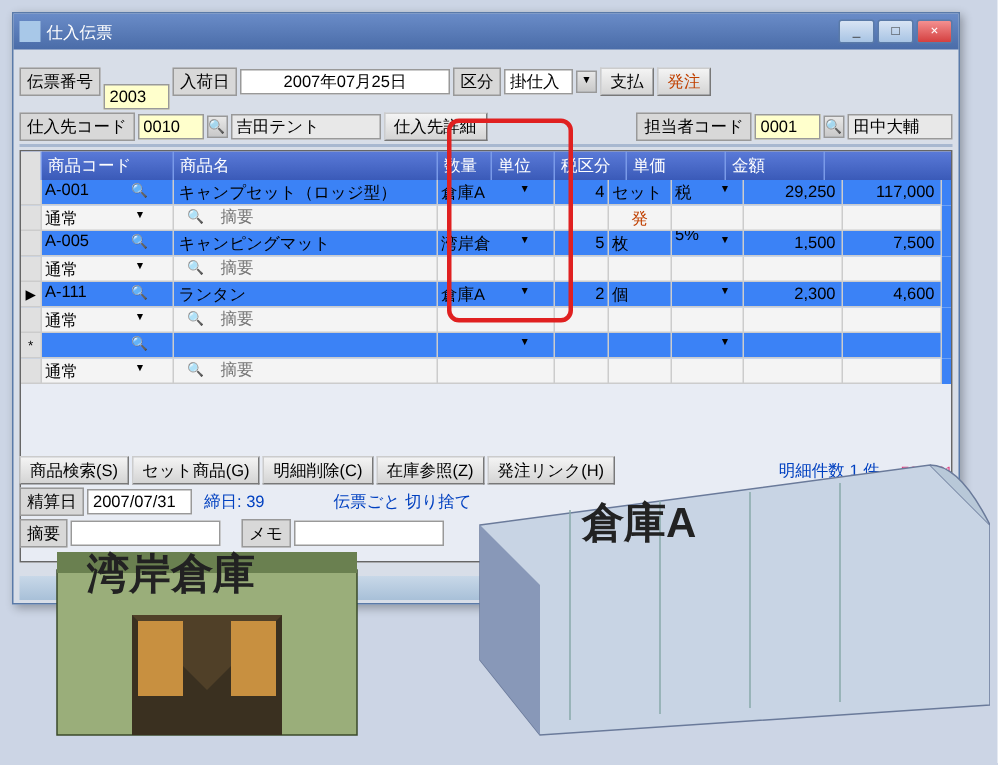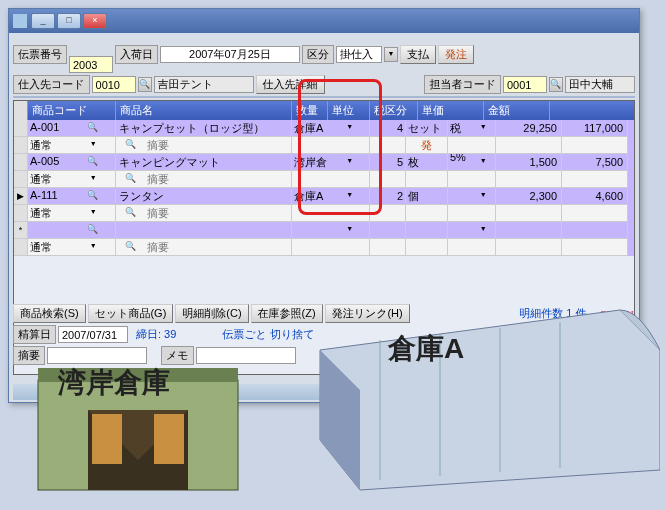--- a/index.html
+++ b/index.html
@@ -15,21 +15,21 @@
 .row{display:flex;align-items:center;gap:2px;margin-bottom:2px}
 .lbl{background:#d8d8d8;border:1px solid #999;padding:1px 4px;white-space:nowrap}
 .fld{background:#fff;border:1px solid #999;padding:1px 3px;height:17px}
 .fld.y{background:#ffffcc}
 .fld.g{background:#e8e8e8}
 .btn{background:linear-gradient(#f4f4f4,#d4d4d4);border:1px outset #ccc;padding:1px 6px;cursor:pointer}
 .sep{height:2px;background:#a8b8d0;margin:2px 0}
 .grid{border:1px solid #666;background:#fff;margin-top:2px}
 .ghead{display:flex;background:linear-gradient(#5a7ad8,#3a5ab8);color:#fff}
 .ghead>div{border-right:1px solid #7a9ae8;padding:2px 4px;}
-.grow{display:flex;background:#c4b5fd}
+.grow{display:flex;background:#3b82f6}
 .grow>div{border-right:1px solid #ccc;border-bottom:1px solid #ccc;padding:0;height:17px;display:flex;align-items:center}
 .grow.sub>div{background:#f4f4f4}
 .c0{width:14px;background:#e0e0e0!important;justify-content:center;font-size:9px}
 .c1{width:88px}
 .c2{width:176px}
 .c3{width:78px}
 .c4{width:36px;justify-content:flex-end;padding-right:2px!important}
 .c5{width:42px}
 .c6{width:48px}
 .c7{width:66px;justify-content:flex-end;padding-right:4px!important}
@@ -45,20 +45,21 @@
 .img-overlay{position:absolute;pointer-events:none}
 .wh-label{position:absolute;font-size:28px;font-weight:bold;color:#222}
 .status{height:16px;background:linear-gradient(#c8d8e8,#a8c0d8);display:flex;justify-content:flex-end;padding:1px 6px;color:#555;font-size:10px}
 </style>
 </head>
 <body>
 
 <div class="window">
   <div class="titlebar">
     <span class="ico"></span>
+    <span class="t">仕入伝票</span>
     <div class="winbtns">
       <div class="winbtn">_</div>
       <div class="winbtn">□</div>
       <div class="winbtn close">×</div>
     </div>
   </div>
 
   <div class="form">
     <div class="row">
       <span class="lbl">伝票番号</span>

